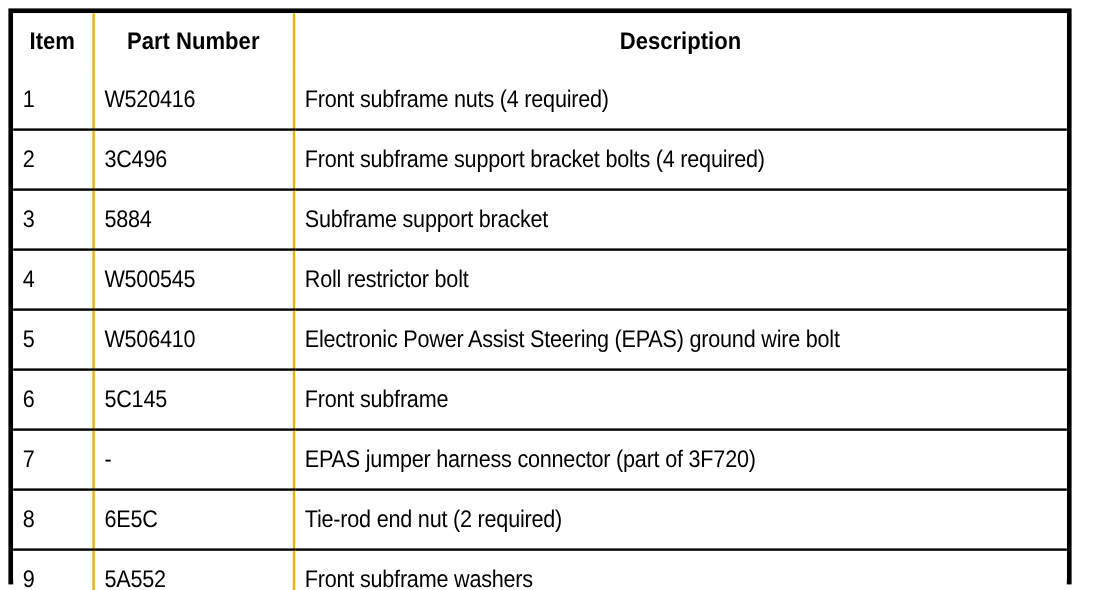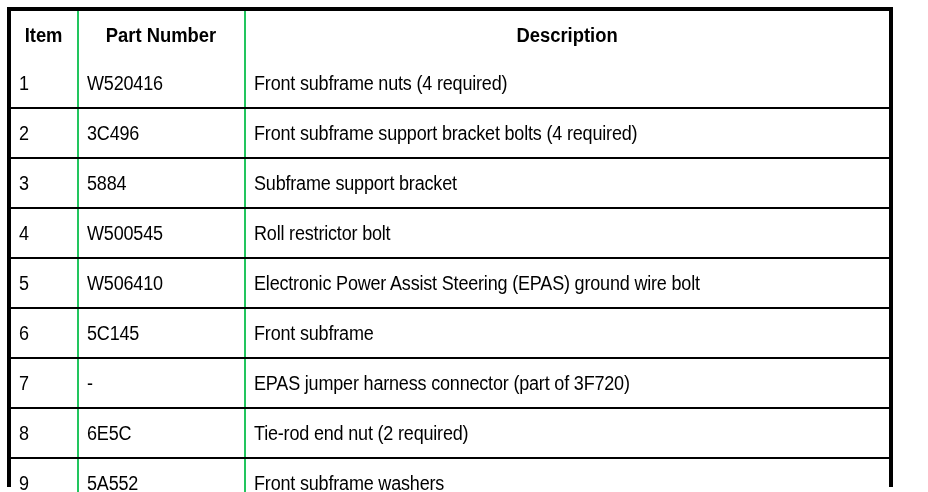--- a/index.html
+++ b/index.html
@@ -33,21 +33,21 @@
     table-layout: fixed;
     background: #ffffff;
   }
 
   table.parts-table col.col-item        { width: 67px; }
   table.parts-table col.col-part        { width: 167px; }
   table.parts-table col.col-description { width: auto; }
 
   table.parts-table th,
   table.parts-table td {
-    border-right: 2px solid #22c55e;
+    border-right: 2px solid #eab308;
     border-bottom: 2px solid #000000;
     padding: 0 0 0 8px;
     height: 48px;
     vertical-align: middle;
     font-size: 20px;
     line-height: 22px;
     font-weight: normal;
     text-align: left;
     white-space: nowrap;
     overflow: hidden;

